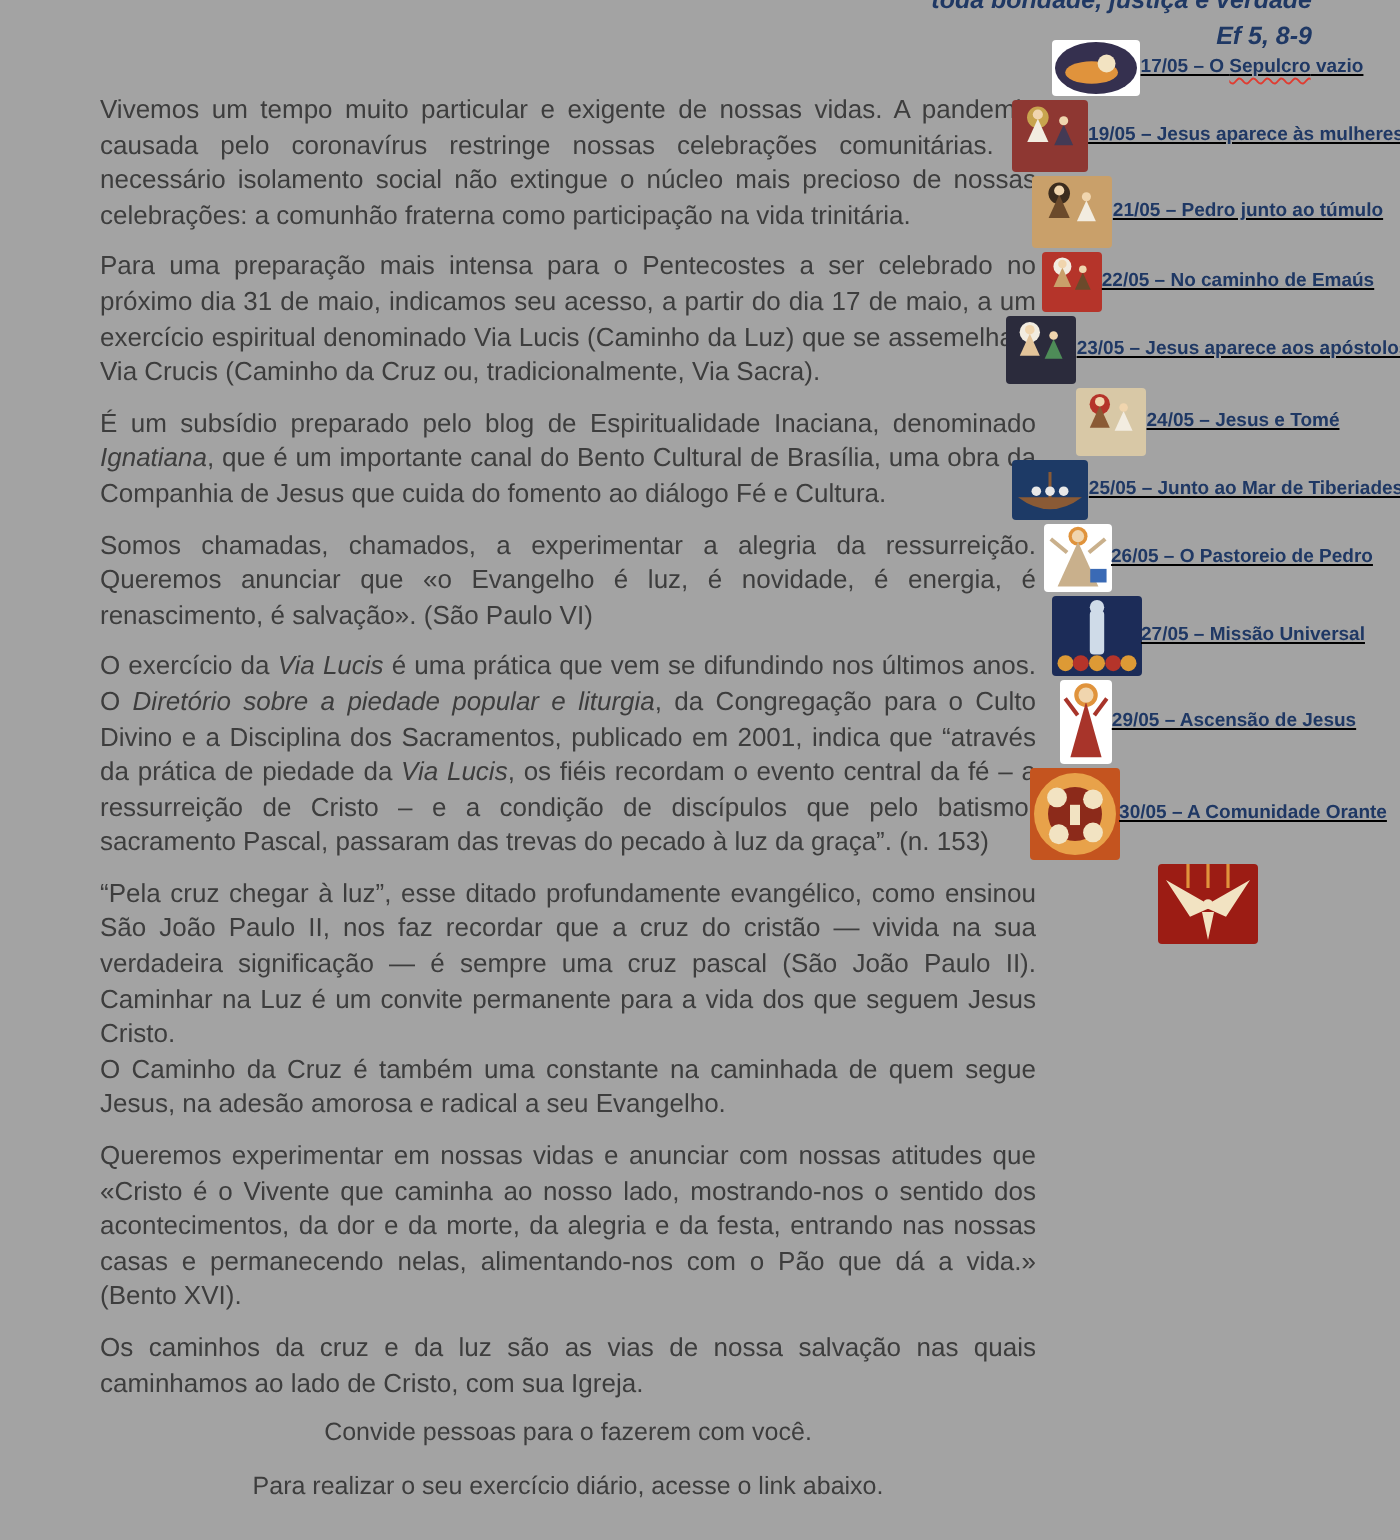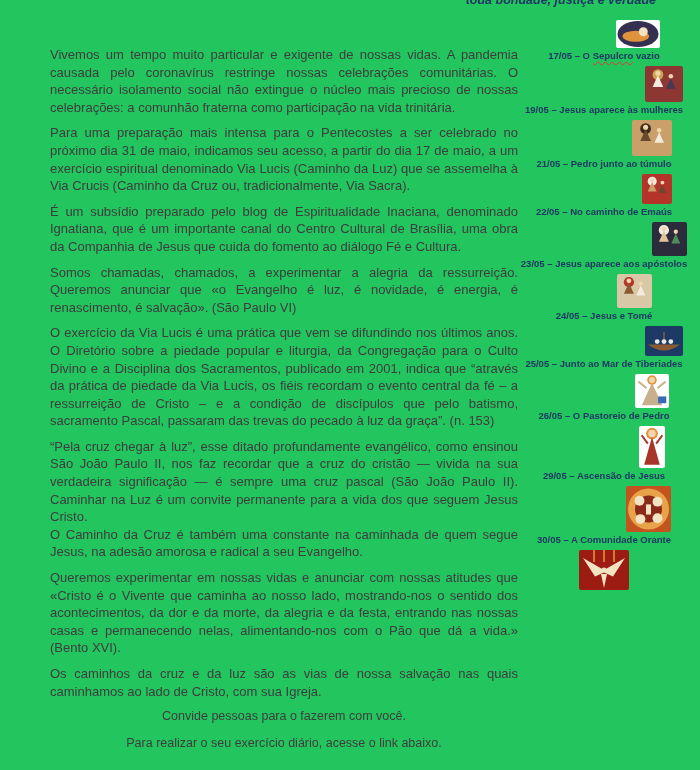--- a/index.html
+++ b/index.html
@@ -1,67 +1,68 @@
 <!DOCTYPE html>
 <html><head>
 <meta charset="utf-8">
 <style>
   html,body{margin:0;padding:0;background:#ffffff;}
   .page{
-    position:relative;width:700px;height:770px;overflow:hidden;background:#22c55e;
+    position:relative;width:700px;height:770px;overflow:hidden;background:#a3a3a3;
     font-family:"Liberation Sans","DejaVu Sans",sans-serif;
   }
   
   .epigraph{
     position:absolute;top:-9px;right:44px;text-align:right;
     color:#1f3864;font-weight:700;font-style:italic;
     font-size:12.5px;line-height:18px;white-space:nowrap;
   }
   
   .main-col{
     position:absolute;left:50px;top:46px;width:468px;
     color:#3d3d3d;font-size:13px;line-height:17.6px;text-align:justify;
   }
   .main-col p{margin:0 0 8px 0;}
-  .main-col .ital{}
+  .main-col .ital{font-style:italic;}
   .footer-lines{margin-top:0;text-align:center;font-size:12.5px;color:#3d3d3d;}
   .footer-lines div{margin-bottom:9px;}
   
   .sidebar{
     position:absolute;left:508px;top:20px;width:192px;
     display:flex;flex-direction:column;align-items:center;
   }
-  .station{display:flex;flex-direction:column;align-items:flex-end;margin-bottom:2px;}
+  .station{display:flex;flex-direction:row;align-items:center;margin-bottom:2px;text-decoration:underline;}
   .station svg{display:block;border-radius:2px;}
   .caption{
     margin-top:2px;margin-bottom:2px;height:12px;
     color:#1f3864;font-weight:700;font-size:9.5px;line-height:12px;white-space:nowrap;
   }
   .squiggle{
     text-decoration:underline;
     text-decoration-style:wavy;
     text-decoration-color:#e03c31;
     text-decoration-thickness:1px;
     text-underline-offset:2px;
   }
 </style>
 </head>
 <body>
 
 <div class="page">
 
   <div class="epigraph">
     <div>toda bondade, justiça e verdade</div>
+    <div>Ef 5, 8-9</div>
   </div>
 
   <div class="main-col" id="main-col">
 
   <p><span>Vivemos um tempo muito particular e exigente de nossas vidas. A pandemia causada pelo coronavírus restringe nossas celebrações comunitárias. O necessário isolamento social não extingue o núcleo mais precioso de nossas celebrações: a comunhão fraterna como participação na vida trinitária.</span></p>
       <p><span>Para uma preparação mais intensa para o Pentecostes a ser celebrado no próximo dia 31 de maio, indicamos seu acesso, a partir do dia 17 de maio, a um exercício espiritual denominado Via Lucis (Caminho da Luz) que se assemelha à Via Crucis (Caminho da Cruz ou, tradicionalmente, Via Sacra).</span></p>
-      <p><span>É um subsídio preparado pelo blog de Espiritualidade Inaciana, denominado </span><span class="ital">Ignatiana</span><span>, que é um importante canal do Centro Cultural de Brasília, uma obra da Companhia de Jesus que cuida do fomento ao diálogo Fé e Cultura.</span></p>
+      <p><span>É um subsídio preparado pelo blog de Espiritualidade Inaciana, denominado </span><span class="ital">Ignatiana</span><span>, que é um importante canal do Bento Cultural de Brasília, uma obra da Companhia de Jesus que cuida do fomento ao diálogo Fé e Cultura.</span></p>
       <p><span>Somos chamadas, chamados, a experimentar a alegria da ressurreição. Queremos anunciar que «o Evangelho é luz, é novidade, é energia, é renascimento, é salvação». (São Paulo VI)</span></p>
       <p><span>O exercício da </span><span class="ital">Via Lucis</span><span> é uma prática que vem se difundindo nos últimos anos. O </span><span class="ital">Diretório sobre a piedade popular e liturgia</span><span>, da Congregação para o Culto Divino e a Disciplina dos Sacramentos, publicado em 2001, indica que “através da prática de piedade da </span><span class="ital">Via Lucis</span><span>, os fiéis recordam o evento central da fé – a ressurreição de Cristo – e a condição de discípulos que pelo batismo, sacramento Pascal, passaram das trevas do pecado à luz da graça”. (n. 153)</span></p>
       <p><span>“Pela cruz chegar à luz”, esse ditado profundamente evangélico, como ensinou São João Paulo II, nos faz recordar que a cruz do cristão — vivida na sua verdadeira significação — é sempre uma cruz pascal (São João Paulo II). Caminhar na Luz é um convite permanente para a vida dos que seguem Jesus Cristo.</span><br><span>O Caminho da Cruz é também uma constante na caminhada de quem segue Jesus, na adesão amorosa e radical a seu Evangelho.</span></p>
       <p><span>Queremos experimentar em nossas vidas e anunciar com nossas atitudes que «Cristo é o Vivente que caminha ao nosso lado, mostrando-nos o sentido dos acontecimentos, da dor e da morte, da alegria e da festa, entrando nas nossas casas e permanecendo nelas, alimentando-nos com o Pão que dá a vida.» (Bento XVI).</span></p>
       <p><span>Os caminhos da cruz e da luz são as vias de nossa salvação nas quais caminhamos ao lado de Cristo, com sua Igreja.</span></p>
       <div class="footer-lines">
         <div>Convide pessoas para o fazerem com você.</div>
         <div>Para realizar o seu exercício diário, acesse o link abaixo.</div>
       </div>
     </div>
@@ -147,20 +148,33 @@
         <svg width="34" height="34" viewBox="0 0 34 34">
           <rect x="0" y="0" width="34" height="34" fill="#ffffff"></rect>
           <circle cx="17" cy="6.12" r="4.760000000000001" fill="#e0933c"></circle>
           <path d="M17,8.84 L6.800000000000001,31.28 L27.200000000000003,31.28 Z" fill="#c9b08c"></path>
           <circle cx="17" cy="6.12" r="3.06" fill="#f0d5ae"></circle>
           <line x1="11.56" y1="14.28" x2="3.4000000000000004" y2="7.48" stroke="#c9b08c" stroke-width="2"></line>
           <line x1="22.44" y1="14.28" x2="30.6" y2="7.48" stroke="#c9b08c" stroke-width="2"></line>
           <rect x="23.12" y="22.44" width="8.16" height="6.800000000000001" fill="#3a6ab5"></rect>
         </svg>
         <div class="caption">26/05 – O Pastoreio de Pedro</div>
+      </div>
+      <div class="station">
+        <svg width="45" height="40" viewBox="0 0 45 40">
+          <rect x="0" y="0" width="45" height="40" fill="#1c2c58"></rect>
+          <rect x="18.9" y="7.199999999999999" width="7.2" height="22" rx="2" fill="#cfdbe8"></rect>
+          <circle cx="22.5" cy="5.6000000000000005" r="3.5999999999999996" fill="#cfdbe8"></circle>
+          <circle cx="6.75" cy="33.6" r="4" fill="#dd9a35"></circle>
+          <circle cx="14.4" cy="33.6" r="4" fill="#b5342a"></circle>
+          <circle cx="22.5" cy="33.6" r="4" fill="#dd9a35"></circle>
+          <circle cx="30.6" cy="33.6" r="4" fill="#b5342a"></circle>
+          <circle cx="38.25" cy="33.6" r="4" fill="#dd9a35"></circle>
+        </svg>
+        <div class="caption">27/05 – Missão Universal</div>
       </div>
       <div class="station">
         <svg width="26" height="42" viewBox="0 0 26 42">
           <rect x="0" y="0" width="26" height="42" fill="#ffffff"></rect>
           <circle cx="13" cy="7.56" r="5.880000000000001" fill="#e0933c"></circle>
           <path d="M13,10.92 L5.2,38.64 L20.8,38.64 Z" fill="#a8342a"></path>
           <circle cx="13" cy="7.56" r="3.78" fill="#f0d5ae"></circle>
           <line x1="8.84" y1="17.64" x2="2.6" y2="9.24" stroke="#a8342a" stroke-width="2"></line>
           <line x1="17.16" y1="17.64" x2="23.400000000000002" y2="9.24" stroke="#a8342a" stroke-width="2"></line>
         </svg>

